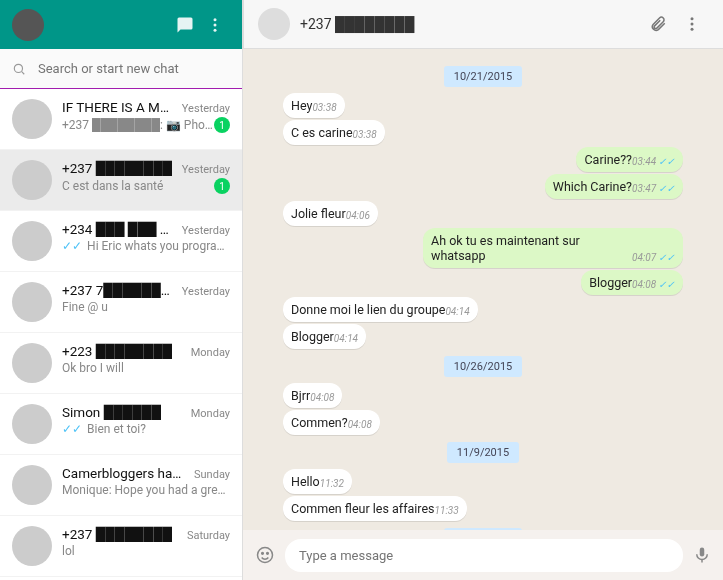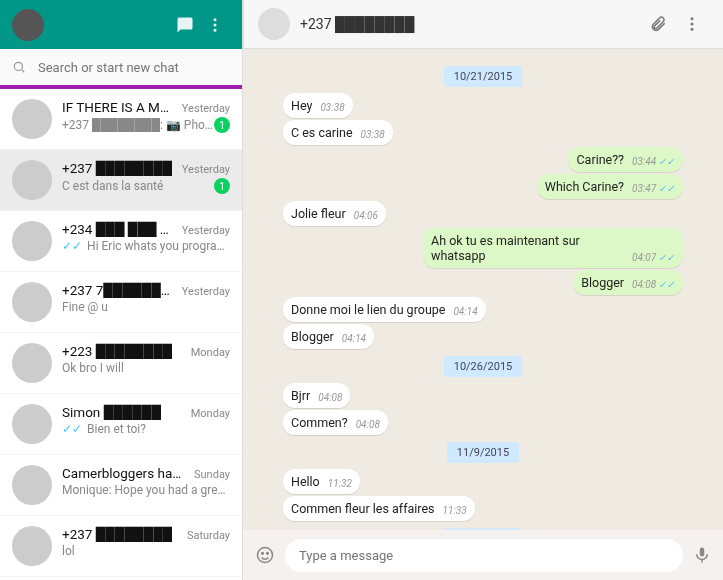--- a/index.html
+++ b/index.html
@@ -3,21 +3,21 @@
 <meta charset="utf-8">
 <style>
 * { box-sizing: border-box; margin: 0; padding: 0; font-family: -apple-system, BlinkMacSystemFont, "Segoe UI", Roboto, Helvetica, Arial, sans-serif; }
 body { width: 723px; height: 580px; overflow: hidden; background: #e5ddd5; }
 .app { display: flex; width: 100%; height: 100%; }
 .sidebar { width: 243px; background: #fff; border-right: 1px solid #ddd; display: flex; flex-direction: column; }
 .side-header { height: 49px; background: #009688; display: flex; align-items: center; padding: 0 12px; }
 .side-header .avatar { width: 32px; height: 32px; border-radius: 50%; background: #555; }
 .side-header .spacer { flex: 1; }
 .side-header .icon-btn { color: #fff; opacity: 0.9; padding: 6px; cursor: pointer; }
-.search-bar { height: 40px; background: #fafafa; border-bottom: 4px solid #a21caf; display: flex; align-items: center; padding: 0 12px; }
+.search-bar { height: 40px; background: #fafafa; border-bottom: 1px solid #a21caf; display: flex; align-items: center; padding: 0 12px; }
 .search-bar .icon { color: #999; margin-right: 12px; font-size: 14px; }
 .search-bar input { border: none; outline: none; background: transparent; flex: 1; font-size: 13px; color: #666; }
 .chat-list { flex: 1; overflow-y: auto; }
 .chat-item { display: flex; padding: 10px 12px; border-bottom: 1px solid #f2f2f2; cursor: pointer; }
 .chat-item.selected { background: #ebebeb; }
 .chat-item .av { width: 40px; height: 40px; border-radius: 50%; background: #ccc; flex-shrink: 0; margin-right: 10px; background-size: cover; }
 .chat-item .content { flex: 1; min-width: 0; }
 .chat-item .row1 { display: flex; justify-content: space-between; align-items: baseline; }
 .chat-item .title { font-size: 13.5px; color: #111; white-space: nowrap; overflow: hidden; text-overflow: ellipsis; }
 .chat-item .time { font-size: 11px; color: #888; margin-left: 6px; flex-shrink: 0; }
@@ -29,21 +29,21 @@
 .main-header { height: 49px; background: #f7f7f7; border-left: 1px solid #ddd; display: flex; align-items: center; padding: 0 14px; border-bottom: 1px solid #ddd; }
 .main-header .av { width: 32px; height: 32px; border-radius: 50%; background: #ddd; margin-right: 10px; }
 .main-header .title { font-size: 14px; color: #333; flex: 1; }
 .main-header .icon-btn { color: #777; padding: 6px 8px; cursor: pointer; font-size: 16px; }
 .messages { flex: 1; overflow-y: auto; padding: 10px 40px; }
 .date-chip { text-align: center; margin: 6px 0; }
 .date-chip span { background: #cfe9ff; color: #445; font-size: 11px; padding: 4px 10px; border-radius: 3px; display: inline-block; }
 .msg-row { display: flex; margin: 2px 0; }
 .msg-row.in { justify-content: flex-start; }
 .msg-row.out { justify-content: flex-end; }
-.bubble { max-width: 65%; padding: 5px 8px; border-radius: 12px; font-size: 12.5px; color: #222; position: relative; box-shadow: 0 1px 0.5px rgba(0,0,0,0.1); display: flex; align-items: flex-end; gap: 8px; }
+.bubble { max-width: 65%; padding: 5px 8px; border-radius: 12px; font-size: 12.5px; color: #222; position: relative; box-shadow: 0 1px 0.5px rgba(0,0,0,0.1); display: flex; align-items: flex-end; }
 .msg-row.in .bubble { background: #fff; }
 .msg-row.out .bubble { background: #dcf8c6; }
 .bubble .text { }
 .bubble .meta { font-size: 10px; color: #999; white-space: nowrap; font-style: italic; }
 .bubble .meta .ck { color: #4fc3f7; margin-left: 2px; }
 .compose { height: 50px; background: #f5f1ee; display: flex; align-items: center; padding: 0 12px; gap: 10px; }
 .compose .icon-btn { color: #888; font-size: 18px; cursor: pointer; }
 .compose input { flex: 1; border: none; outline: none; background: #fff; border-radius: 16px; padding: 9px 14px; font-size: 13px; color: #4c1d95; }
 .av-c1{background:#444}.av-c2{background:#eee}.av-c3{background:#d0d0d0}.av-c4{background:#a33}.av-c5{background:#222}.av-c6{background:radial-gradient(circle,#fff 30%,#000 34%)}.av-c7{background:#4a6}.av-c8{background:radial-gradient(circle,#fff 35%,#000 40%)}
 svg { display: block; }

